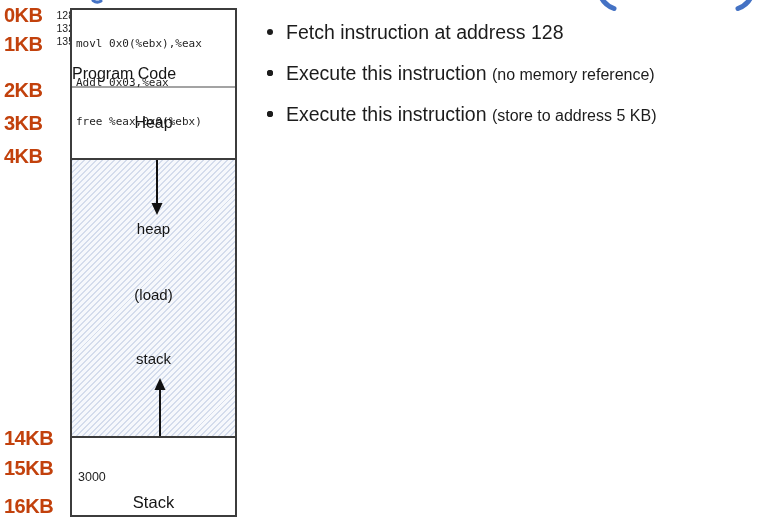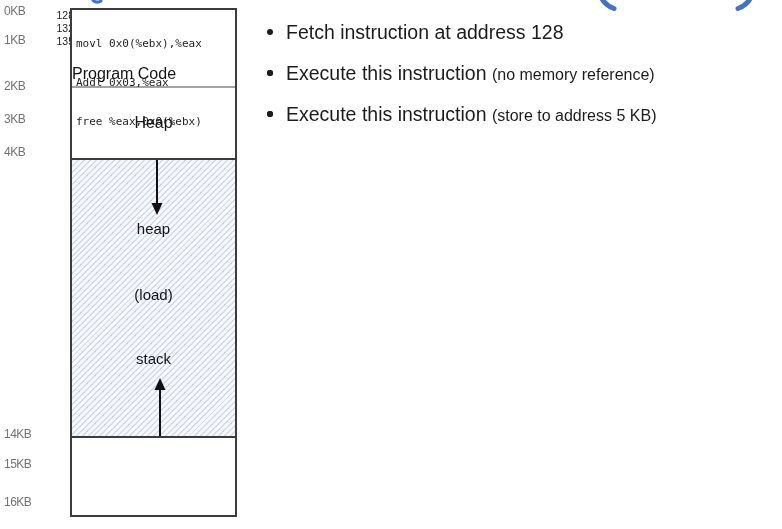--- a/index.html
+++ b/index.html
@@ -6,22 +6,22 @@
   .canvas{
     position:relative;
     width:782px;height:529px;
     background:#ffffff;
     font-family:"Liberation Sans", sans-serif;
     overflow:hidden;
   }
   
   .kb-label{
     position:absolute;left:4px;
-    font-size:12px;font-weight:normal;letter-spacing:-0.5px;
-    color:#737373;white-space:nowrap;
+    font-size:20px;font-weight:bold;letter-spacing:-0.5px;
+    color:#c2410c;white-space:nowrap;
   }
   .addr-col{
     position:absolute;left:46px;top:9px;width:28px;
     text-align:right;
     font-size:10.5px;line-height:13px;
     color:#222;
   }
   .membox{
     position:absolute;left:70px;top:8px;
     width:167px;height:509px;
@@ -134,20 +134,24 @@
         <g>
           <line x1="88" y1="276" x2="88" y2="229" stroke="#111" stroke-width="2"></line>
           <polygon points="88,218 82.5,230 93.5,230" fill="#111"></polygon>
         </g>
       </svg>
       <div class="free-label heap-ptr">heap</div>
       <div class="free-label free-txt">(load)</div>
       <div class="free-label stack-ptr">stack</div>
     </div>
 
+    <div class="sec sec-stack">
+      <div class="stack-addr">3000</div>
+      <div class="stack-label">Stack</div>
+    </div>
 
   </div>
 
   <ul class="bullets">
     <li>
       <span class="dot"></span><span>Fetch instruction at address 128</span><span class="paren"></span>
     </li>
     <li>
       <span class="dot"></span><span class="paren"></span>
     </li>

